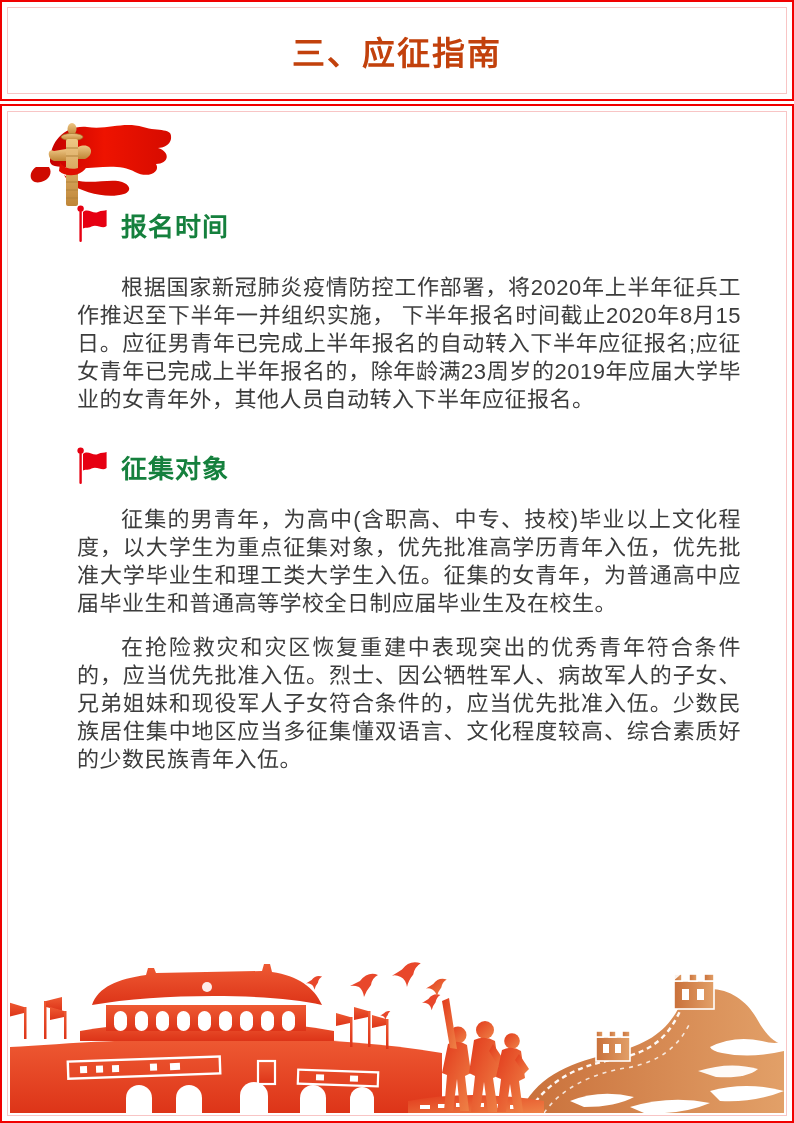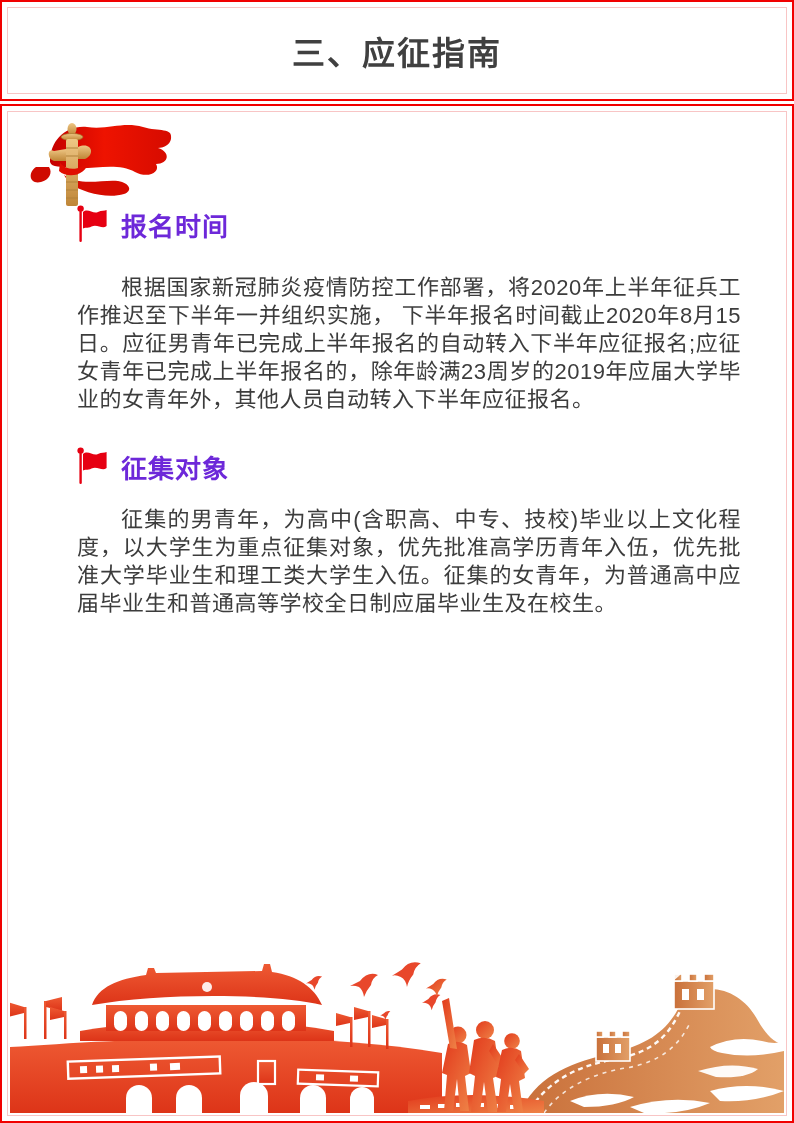--- a/index.html
+++ b/index.html
@@ -22,21 +22,21 @@
     inset: 5px;
     border: 1px solid #f8c5c5;
   }
   .header-frame { top: 0; height: 101px; }
   .header-frame .frame-inner {
     display: flex; align-items: center; justify-content: center;
   }
   .page-title {
     font-size: 33px;
     font-weight: bold;
-    color: #404040;
+    color: #c2410c;
     letter-spacing: 2px;
   }
   .main-frame { top: 104px; bottom: 0; }
   .main-frame .frame-inner { overflow: hidden; }
 
   
   .huabiao-decor {
     position: absolute;
     left: 12px; top: 6px;
     width: 172px; height: 96px;
@@ -44,21 +44,21 @@
 
   
   .content {
     position: absolute;
     left: 69px; right: 45px; top: 0;
   }
   .section-heading {
     display: flex;
     align-items: center;
     gap: 14px;
-    color: #6d28d9;
+    color: #15803d;
     font-size: 26px;
     font-weight: bold;
     letter-spacing: 1px;
   }
   .section-heading .flag-ic { width: 30px; height: 40px; flex: 0 0 auto; }
   .sec1 .section-heading { margin-top: 92px; }
   .sec2 .section-heading { margin-top: 32px; }
   .content p {
     margin-top: 30px;
     font-size: 22px;
@@ -146,20 +146,21 @@
           <svg class="flag-ic" viewBox="0 0 30 40" aria-hidden="true">
             <g fill="#e60012">
               <circle cx="3.6" cy="4.6" r="3.2"></circle>
               <rect x="2.4" y="6.5" width="2.4" height="31.5" rx="1.2"></rect>
               <path d="M6,8 C11,3.5 16,10.5 21,8 C24.5,6.2 27.6,7.2 29.6,6 L29.6,22 C25,25.5 20,19.5 14.5,22.5 C10.5,24.6 7.5,23.2 6,24.5 Z"></path>
             </g>
           </svg>
           <span>征集对象</span>
         </div>
         <p>征集的男青年，为高中(含职高、中专、技校)毕业以上文化程度，以大学生为重点征集对象，优先批准高学历青年入伍，优先批准大学毕业生和理工类大学生入伍。征集的女青年，为普通高中应届毕业生和普通高等学校全日制应届毕业生及在校生。</p>
+        <p>在抢险救灾和灾区恢复重建中表现突出的优秀青年符合条件的，应当优先批准入伍。烈士、因公牺牲军人、病故军人的子女、兄弟姐妹和现役军人子女符合条件的，应当优先批准入伍。少数民族居住集中地区应当多征集懂双语言、文化程度较高、综合素质好的少数民族青年入伍。</p>
       </section>
 
     </div>
 
     <div class="footer-illustration">
       <svg viewBox="0 0 774 162" preserveAspectRatio="none" aria-hidden="true">
         <defs>
           <linearGradient id="gTam" x1="0" y1="0" x2="0" y2="1">
             <stop offset="0" stop-color="#ee5a33"></stop>
               <stop offset="1" stop-color="#dd3418"></stop>

